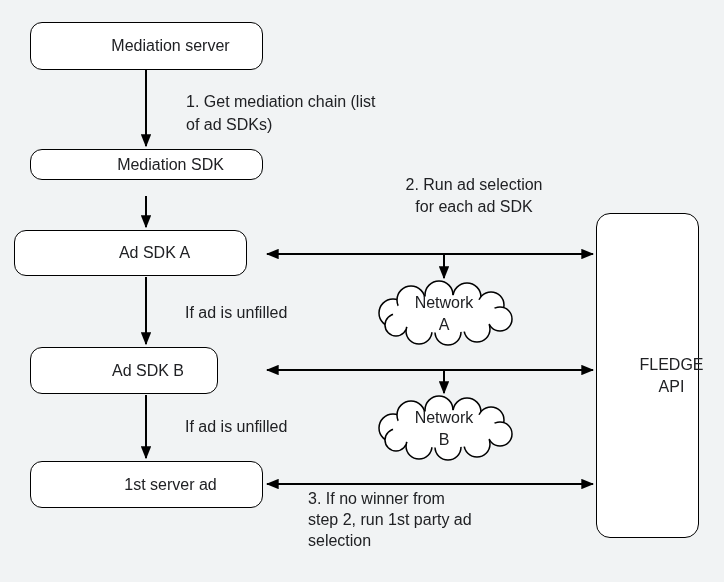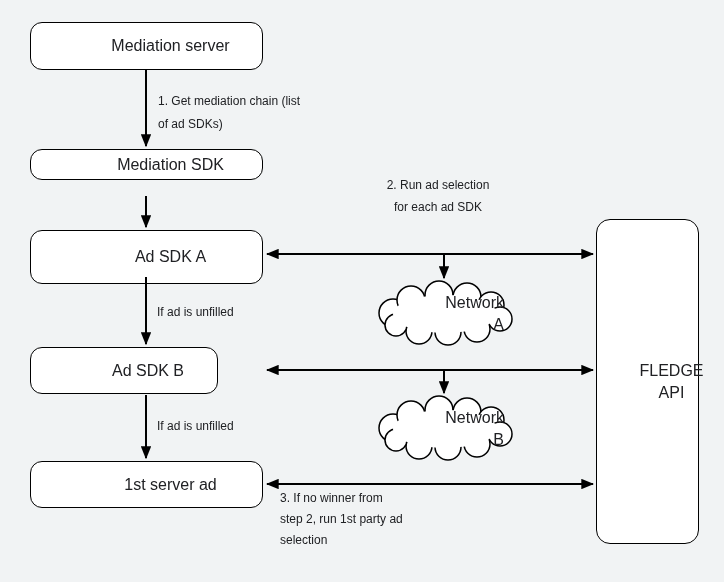--- a/index.html
+++ b/index.html
@@ -32,51 +32,52 @@
     text-align: center;
     font-size: 16px;
     color: var(--color-text);
     z-index: 1;
     white-space: pre-line;
     line-height: 22px;
     padding-left: 48px;
   }
   .node-mediation-server { left: 30px; top: 22px;  width: 233px; height: 48px; }
   .node-mediation-sdk    { left: 30px; top: 149px; width: 233px; height: 31px; }
-  .node-ad-sdk-a         { left: 30px; top: 230px; width: 233px; height: 54px; }
+  .node-ad-sdk-a         { left: 14px; top: 230px; width: 233px; height: 46px; }
   .node-ad-sdk-b         { left: 30px; top: 347px; width: 188px; height: 47px; }
   .node-first-party-ad   { left: 30px; top: 461px; width: 233px; height: 47px; }
-  .node-fledge-api       { left: 596px; top: 213px; width: 103px; height: 325px; border-radius: 14px; margin-top: 6px; }
+  .node-fledge-api       { left: 596px; top: 213px; width: 103px; height: 325px; border-radius: 14px; }
 
   .connector-layer {
     position: absolute;
     left: 0; top: 0;
     width: 724px; height: 582px;
     z-index: 2;
     pointer-events: none;
   }
 
   .edge-label {
     position: absolute;
-    font-size: 12px;
+    font-size: 16px;
     color: var(--color-text);
     line-height: 23px;
     white-space: pre-line;
     z-index: 3;
+    margin-left: 28px;
   }
   .label-step1     { left: 158px; top: 90px; }
-  .label-step2     { left: 353px; top: 174px; width: 170px; text-align: center; line-height: 22px; }
+  .label-step2     { left: 361px; top: 174px; width: 170px; text-align: center; line-height: 22px; }
   .label-unfilled-a{ left: 157px; top: 301px; }
   .label-unfilled-b{ left: 157px; top: 415px; }
   .label-step3     { left: 280px; top: 488px; line-height: 21px; }
 
   .cloud-label {
     position: absolute;
     width: 120px;
-    text-align: right;
+    text-align: center;
     font-size: 16px;
     color: var(--color-text);
     line-height: 22px;
     white-space: pre-line;
     z-index: 3;
   }
   .cloud-label-a { left: 384px; top: 292px; }
   .cloud-label-b { left: 384px; top: 407px; }
 </style>
 </head>

